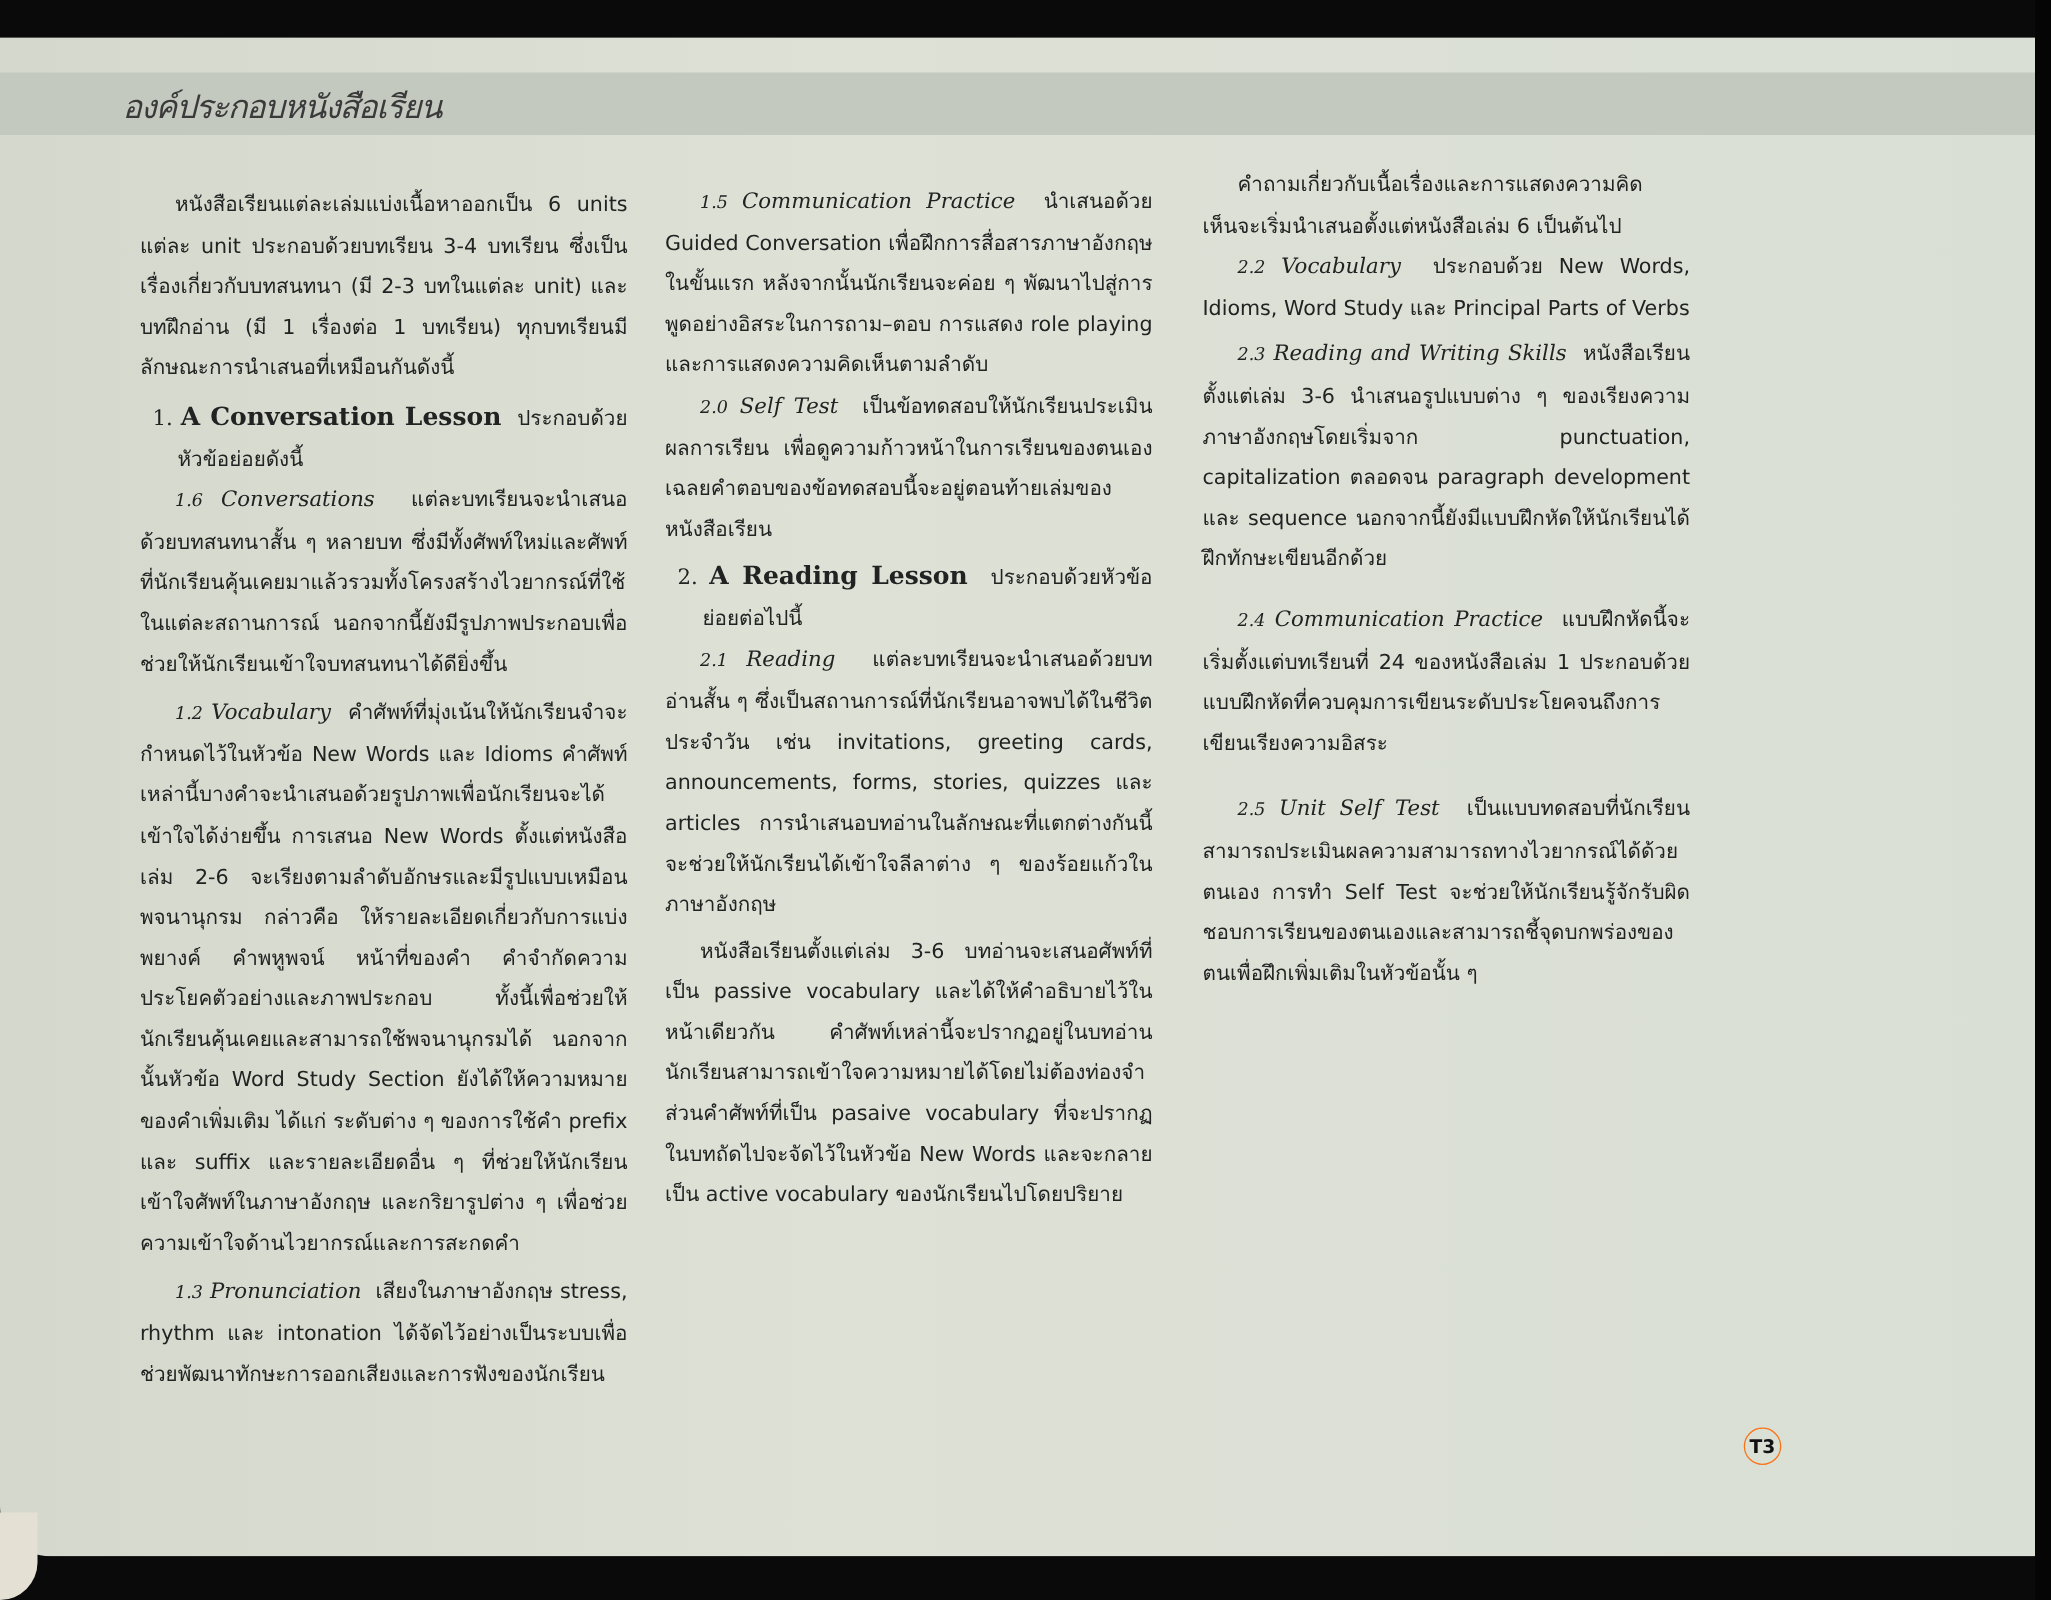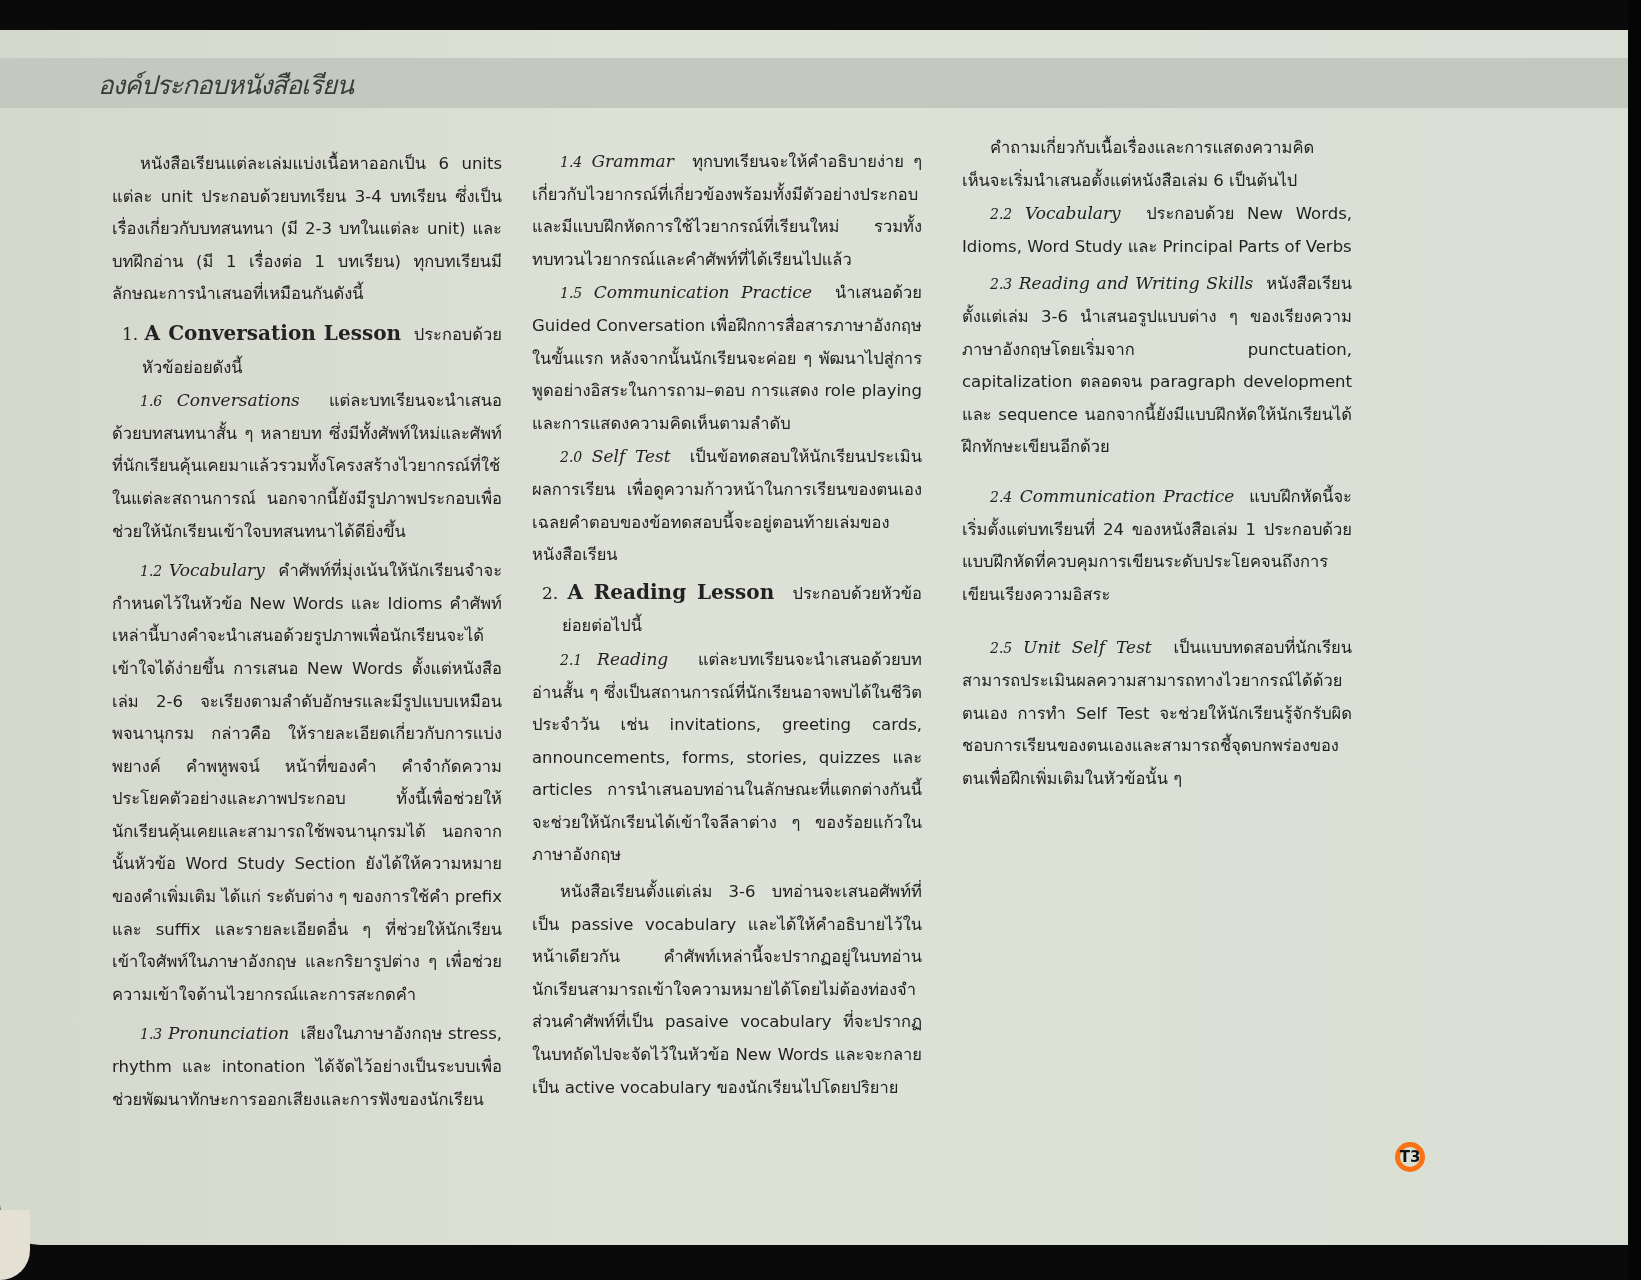--- a/index.html
+++ b/index.html
@@ -30,21 +30,21 @@
   }
   .col p { margin:0; text-align:justify; }
   .indent { text-indent:28px; }
   .sub-title { font-family:"DejaVu Serif", serif; font-style:italic; font-size:17px; }
   .sub-num { font-family:"DejaVu Serif", serif; font-style:italic; font-size:14px; }
   .sec-head { font-family:"DejaVu Serif", serif; font-weight:bold; font-size:20px; }
   .sec-num { font-family:"DejaVu Serif", serif; font-size:17px; }
   .hang { padding-left:30px; text-indent:-20px; }
   .page-num {
     position:absolute; left:1395px; top:1142px; width:30px; height:30px;
-    border:5px solid #f97316; border-radius:50%; font-family:"DejaVu Sans", sans-serif;
+    border:1px solid #f97316; border-radius:50%; font-family:"DejaVu Sans", sans-serif;
     font-size:15px; font-weight:bold; color:#111; display:flex; align-items:center; justify-content:center;
     box-sizing:border-box;
   }
   .right-shadow { position:absolute; right:0; top:0; width:13px; height:1280px; background:#050505; }
 </style>
 </head>
 <body>
 
 <div class="page"></div>
 <div class="page-edge"></div>
@@ -69,25 +69,20 @@
     &nbsp;<span>คำศัพท์ที่มุ่งเน้นให้นักเรียนจำจะกำหนดไว้ในหัวข้อ New Words และ Idioms คำศัพท์เหล่านี้บางคำจะนำเสนอด้วยรูปภาพเพื่อนักเรียนจะได้เข้าใจได้ง่ายขึ้น การเสนอ New Words ตั้งแต่หนังสือเล่ม 2-6 จะเรียงตามลำดับอักษรและมีรูปแบบเหมือนพจนานุกรม กล่าวคือ ให้รายละเอียดเกี่ยวกับการแบ่งพยางค์ คำพหูพจน์ หน้าที่ของคำ คำจำกัดความ ประโยคตัวอย่างและภาพประกอบ ทั้งนี้เพื่อช่วยให้นักเรียนคุ้นเคยและสามารถใช้พจนานุกรมได้ นอกจากนั้นหัวข้อ Word Study Section ยังได้ให้ความหมายของคำเพิ่มเติม ได้แก่ ระดับต่าง ๆ ของการใช้คำ prefix และ suffix และรายละเอียดอื่น ๆ ที่ช่วยให้นักเรียนเข้าใจศัพท์ในภาษาอังกฤษ และกริยารูปต่าง ๆ เพื่อช่วยความเข้าใจด้านไวยากรณ์และการสะกดคำ</span>
   </p>
   <p class="indent" style="margin-top:6px;">
     <span class="sub-num">1.3</span>
     <span class="sub-title">Pronunciation</span>
     &nbsp;<span>เสียงในภาษาอังกฤษ stress, rhythm และ intonation ได้จัดไว้อย่างเป็นระบบเพื่อช่วยพัฒนาทักษะการออกเสียงและการฟังของนักเรียน</span>
   </p>
 </div>
 
 <div class="col" style="left:532px; top:145px;">
-  <p class="indent">
-    <span class="sub-num">1.4</span>
-    <span class="sub-title">Grammar</span>
-    &nbsp;<span>ทุกบทเรียนจะให้คำอธิบายง่าย ๆ เกี่ยวกับไวยากรณ์ที่เกี่ยวข้องพร้อมทั้งมีตัวอย่างประกอบ และมีแบบฝึกหัดการใช้ไวยากรณ์ที่เรียนใหม่ รวมทั้งทบทวนไวยากรณ์และคำศัพท์ที่ได้เรียนไปแล้ว</span>
-  </p>
   <p class="indent">
     <span class="sub-num">1.5</span>
     <span class="sub-title">Communication Practice</span>
     &nbsp;<span>นำเสนอด้วย Guided Conversation เพื่อฝึกการสื่อสารภาษาอังกฤษในขั้นแรก หลังจากนั้นนักเรียนจะค่อย ๆ พัฒนาไปสู่การพูดอย่างอิสระในการถาม–ตอบ การแสดง role playing และการแสดงความคิดเห็นตามลำดับ</span>
   </p>
   <p class="indent">
     <span class="sub-num">2.0</span>
     <span class="sub-title">Self Test</span>
     &nbsp;<span>เป็นข้อทดสอบให้นักเรียนประเมินผลการเรียน เพื่อดูความก้าวหน้าในการเรียนของตนเอง เฉลยคำตอบของข้อทดสอบนี้จะอยู่ตอนท้ายเล่มของหนังสือเรียน</span>
   </p>

